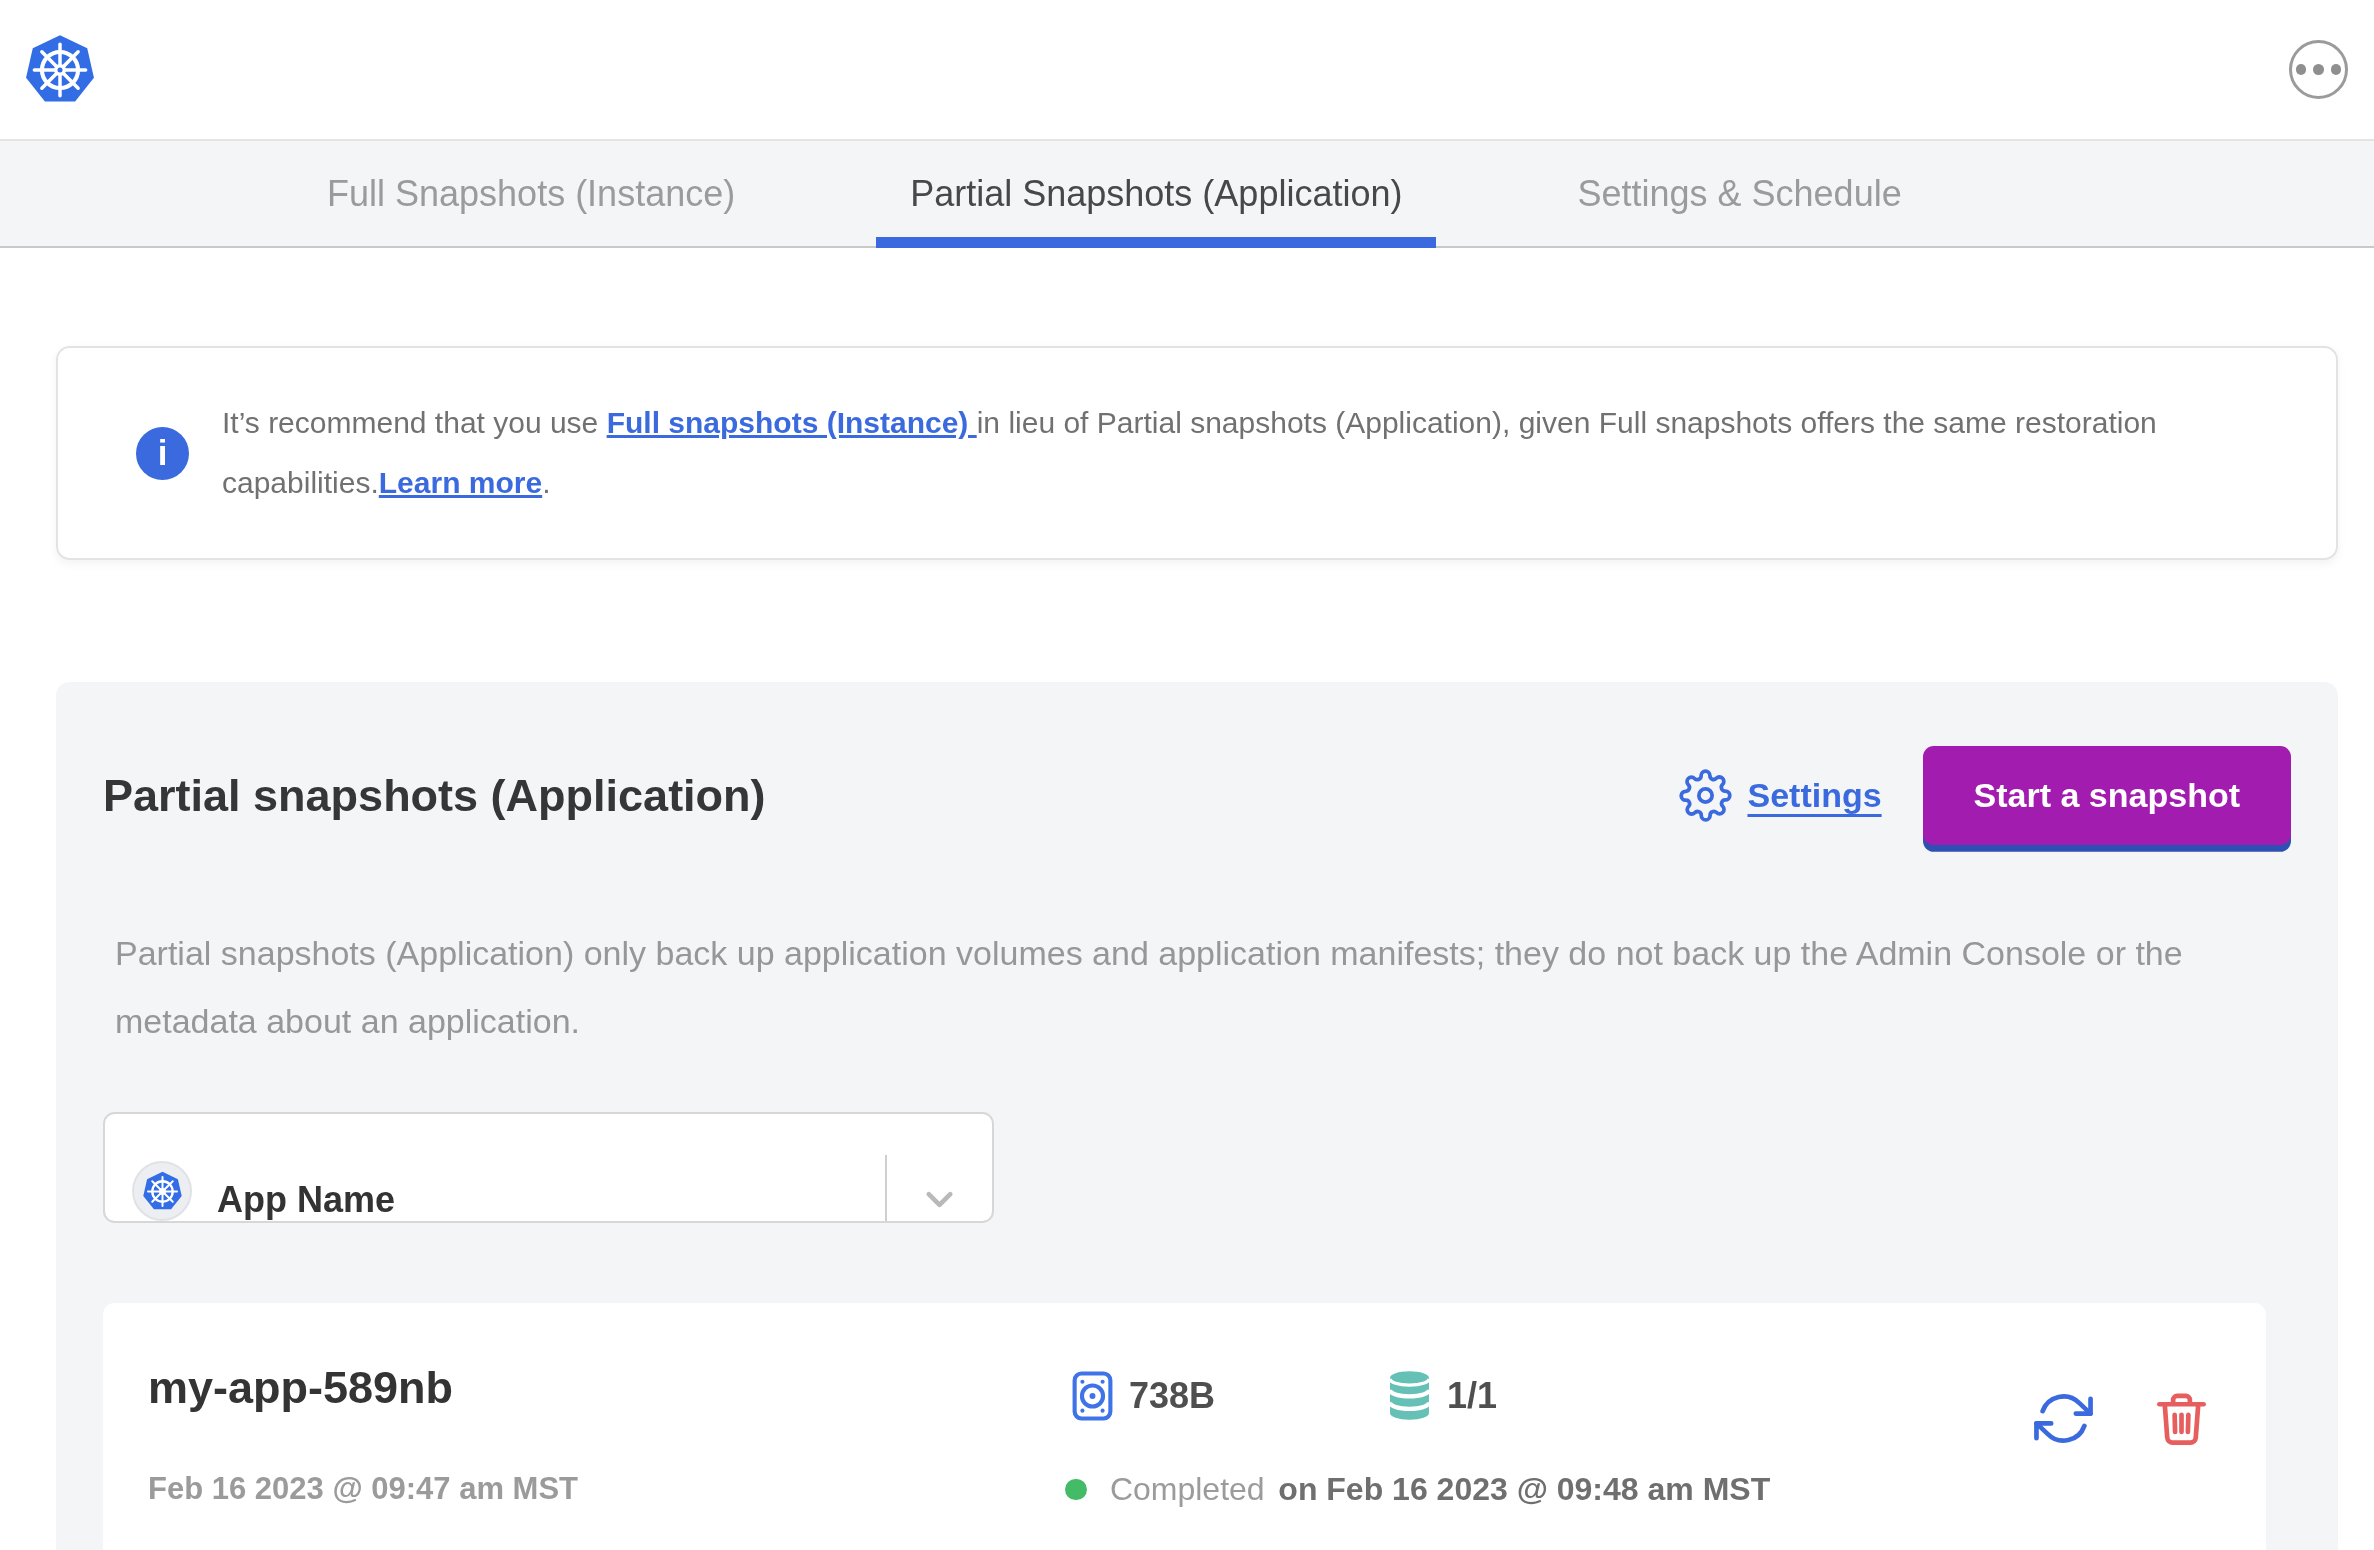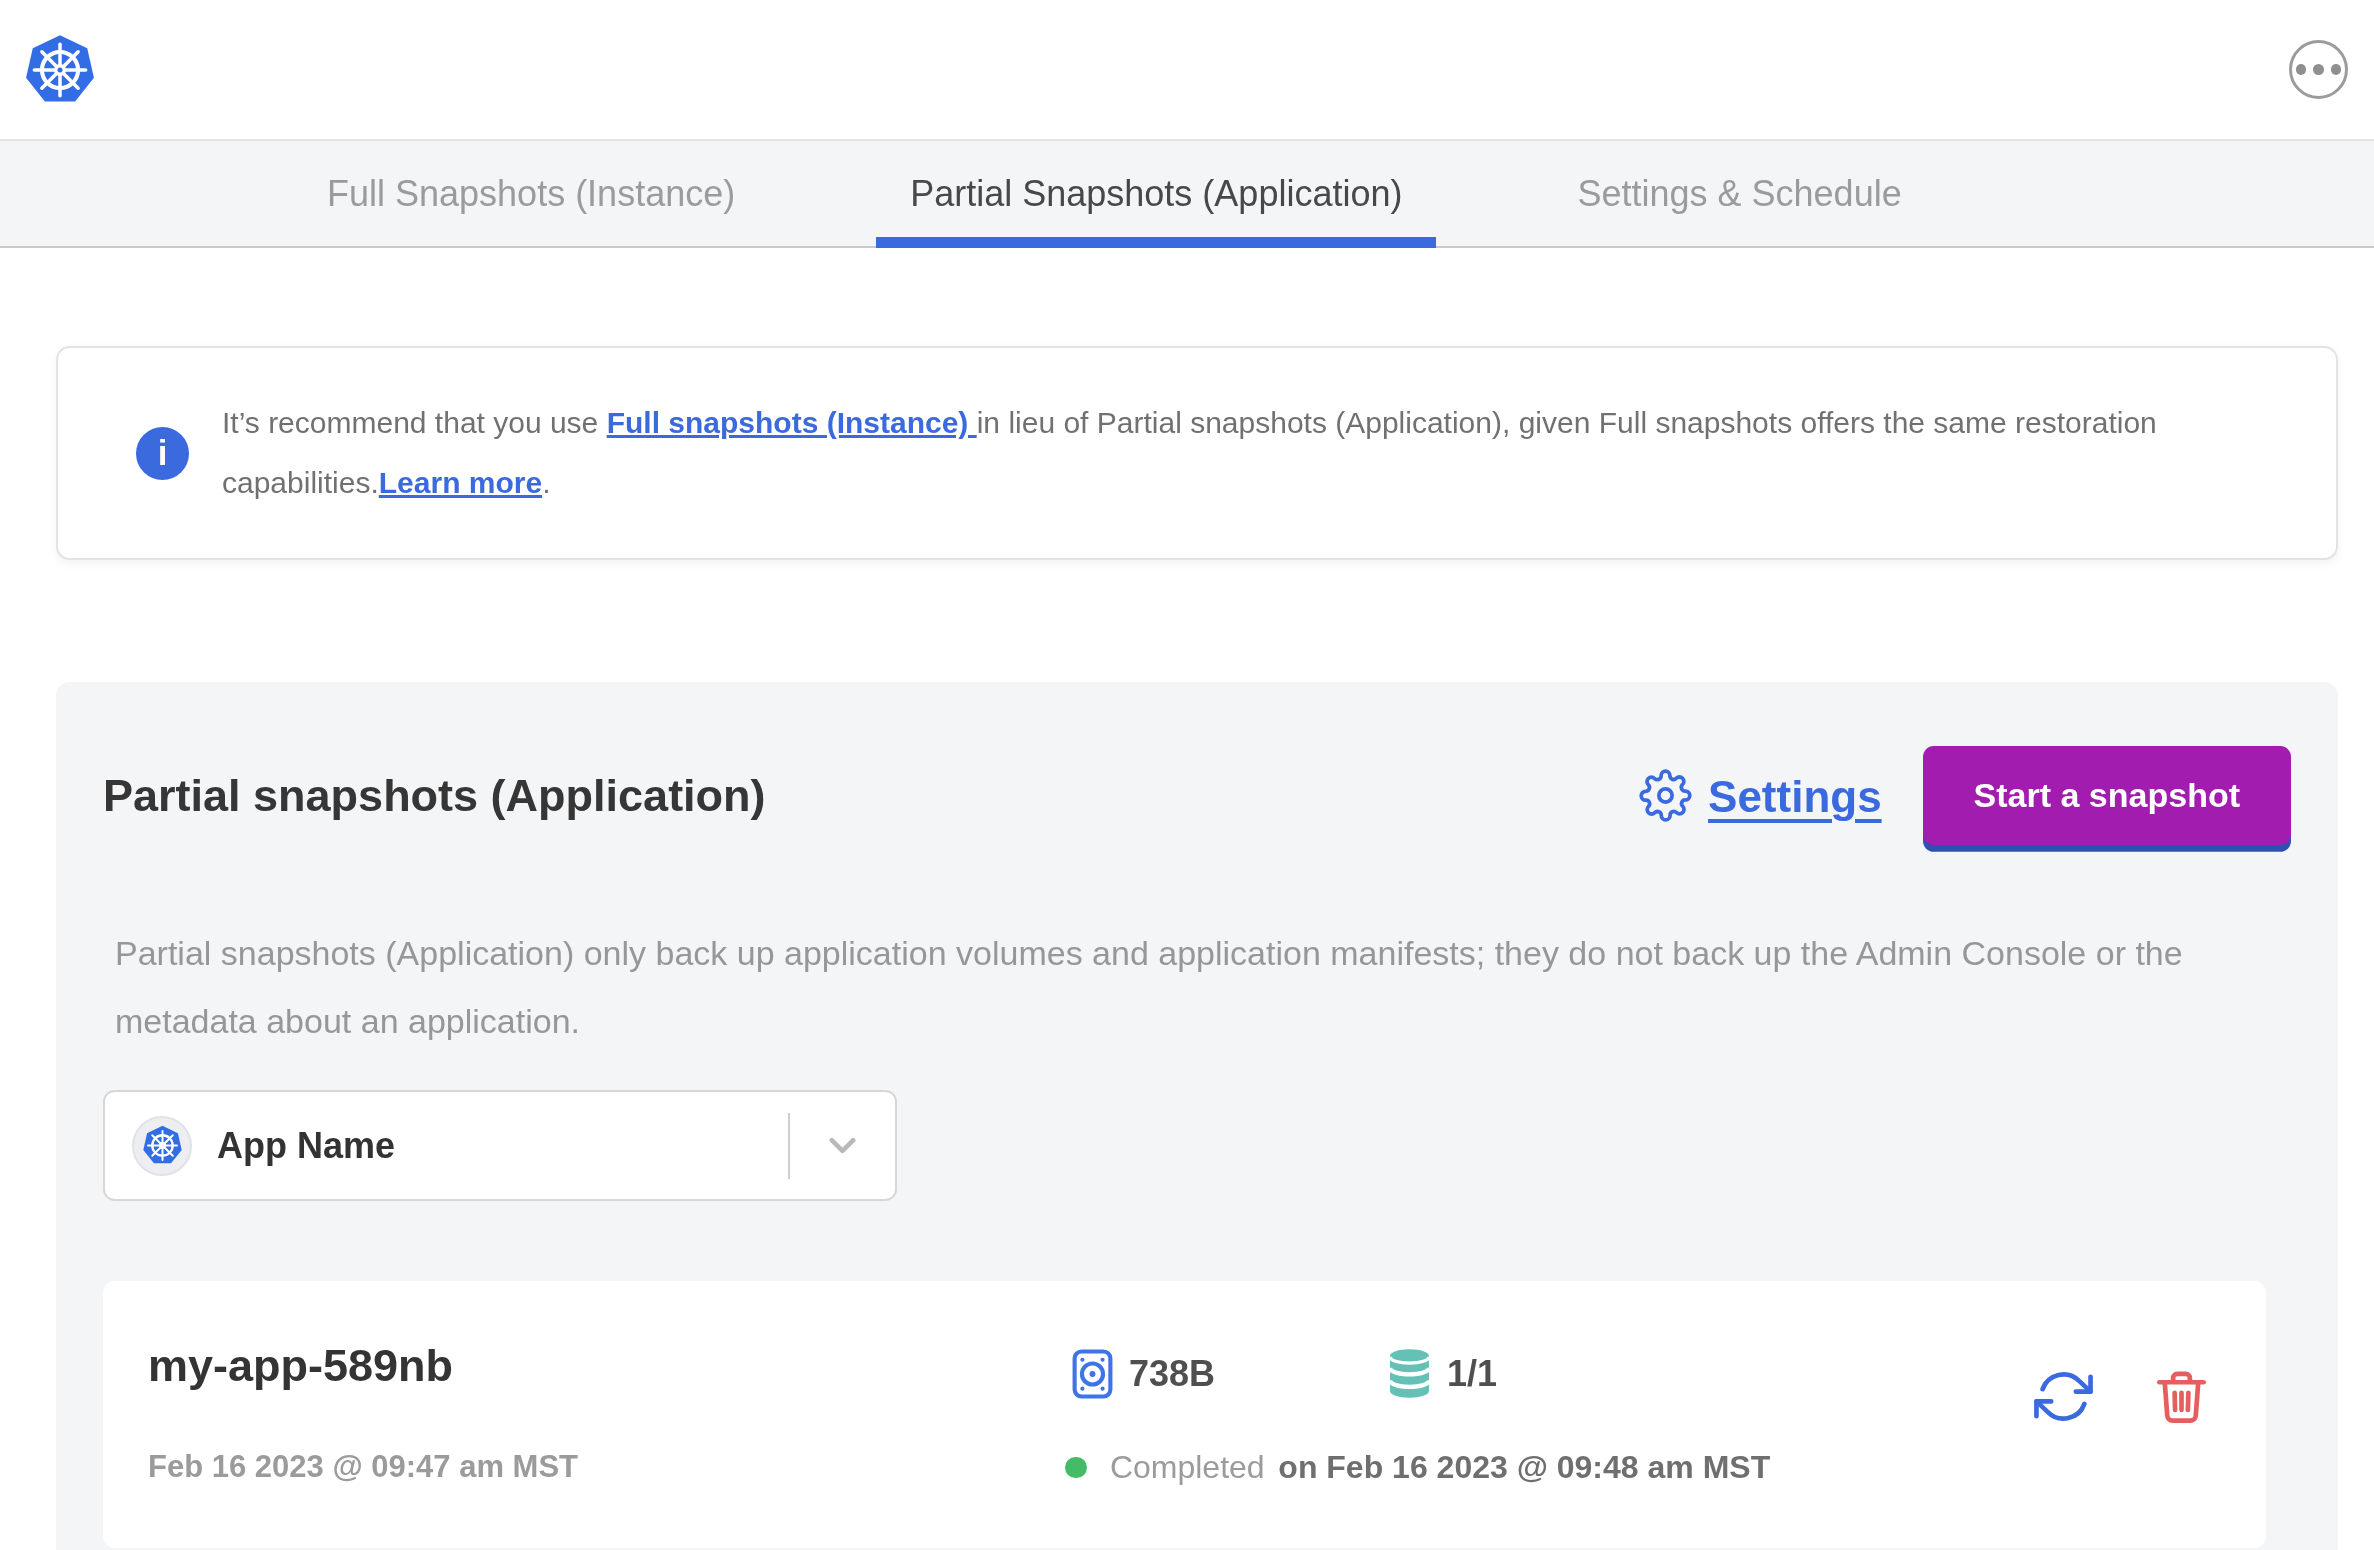--- a/index.html
+++ b/index.html
@@ -96,22 +96,22 @@
   .panel {
     margin-top: 122px;
     background: #f4f5f7;
     border-radius: 13.7px;
     padding: 64px 47px 49px 47px;
   }
   .panel-head { display: flex; align-items: center; }
   .panel-title { margin: 0; font-size: 45px; font-weight: 700; color: #363636; }
   .head-actions { margin-left: auto; display: flex; align-items: center; gap: 41px; }
   .settings-link {
-    display: flex; align-items: flex-end; gap: 15.6px;
-    color: #3b6ade; font-size: 44px; font-weight: 700;
+    display: flex; align-items: center; gap: 15.6px;
+    color: #3b6ade; font-size: 34px; font-weight: 700;
     text-decoration: underline; text-underline-offset: 6.8px;
   }
   .settings-link svg { width: 53px; height: 53px; }
   .start-btn {
     background: #a21caf; color: #fff;
     font-family: inherit;
     font-size: 34px; font-weight: 700;
     border: none; border-radius: 10.7px;
     padding: 30px 51px;
     box-shadow: 0 6.8px 0 #2d50b2;
@@ -119,26 +119,26 @@
   }
   .panel-desc {
     margin: 74px 0 0 12px;
     font-size: 34px; line-height: 68px;
     color: #979797;
     max-width: 2126px;
   }
 
   
   .app-select {
-    margin-top: 35px;
-    width: 794px; height: 111px;
+    margin-top: 57px;
+    width: 891px; height: 111px;
     background: #fff;
     border: 2px solid #d7d7d7;
     border-radius: 11.7px;
-    display: flex; align-items: center;
+    display: flex; align-items: flex-end;
     padding-left: 27px;
     cursor: pointer;
   }
   .k8s-badge {
     width: 60px; height: 60px; border-radius: 50%;
     background: #eceef1; border: 2px solid #e0e2e5;
     display: flex; align-items: center; justify-content: center;
     flex: 0 0 auto;
   }
   .k8s-badge svg { width: 43px; height: 45px; }

